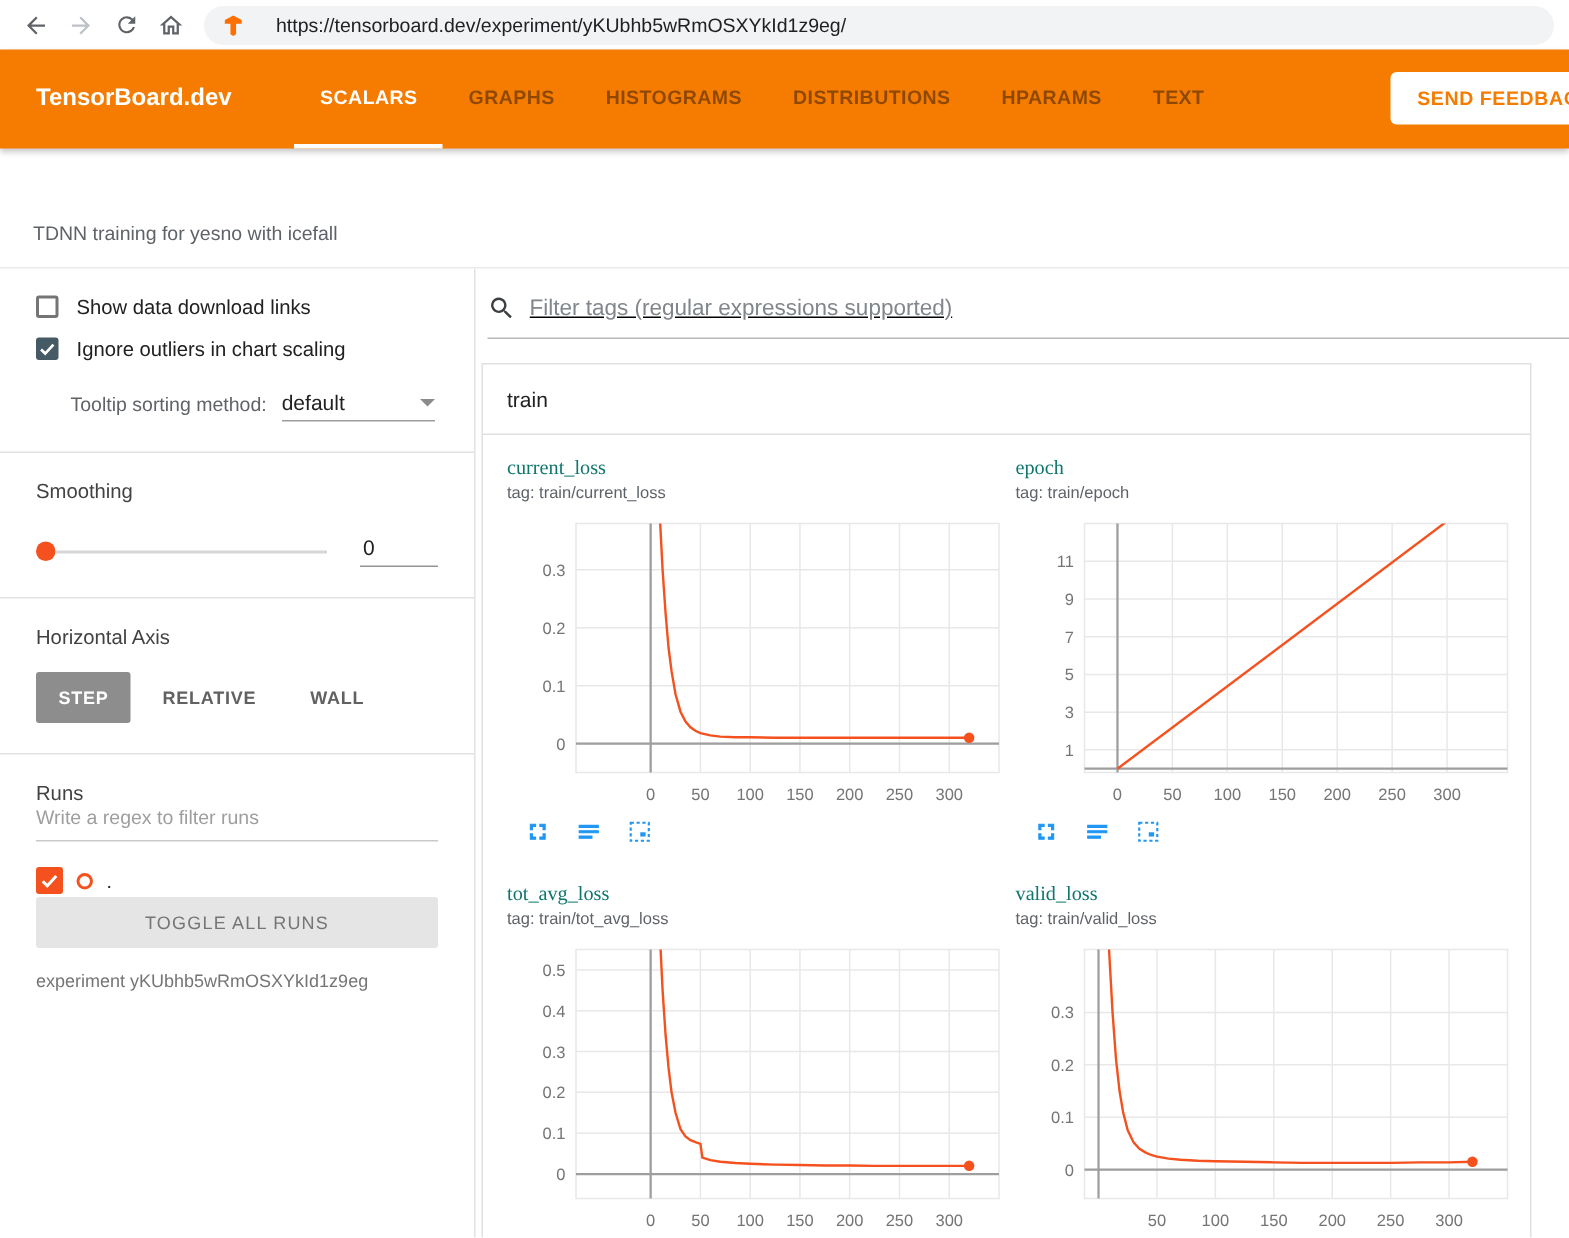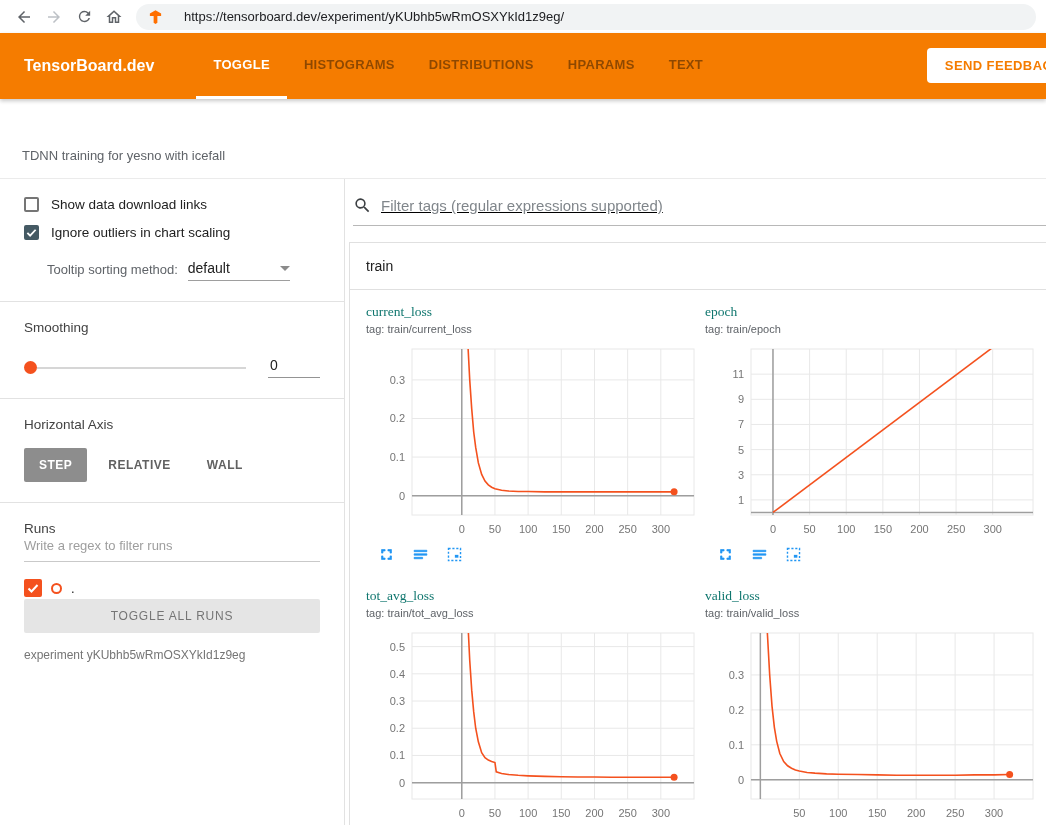--- a/index.html
+++ b/index.html
@@ -20,21 +20,21 @@
   .tabs { display:flex; align-items:stretch; }
   .tab { display:flex; align-items:center; padding:0 17px; font-size:13px; font-weight:bold; letter-spacing:.3px; color:rgba(0,0,0,.42); cursor:pointer; border-bottom:3px solid transparent; }
   .tab.active { color:#fff; border-bottom-color:#fff; }
   .feedback-btn { position:absolute; right:-34px; top:15px; background:#fff; color:#f57c00; font-size:13px; font-weight:bold; letter-spacing:.4px; padding:10px 18px; border-radius:4px; border:none; cursor:pointer; white-space:nowrap; }
 
   
   .subheader { height:79px; padding:49px 0 0 22px; font-size:13px; color:#5f6368; }
 
   
   .content { display:flex; height:647px; border-top:1px solid #ebebeb; }
-  .sidebar { width:345px; flex:none; border-right:1px solid #e2e2e2; overflow:hidden; }
+  .sidebar { width:317px; flex:none; border-right:1px solid #e2e2e2; overflow:hidden; }
   .side-sec { padding:18px 24px 20px; border-bottom:1px solid #e2e2e2; }
   .side-sec.last { border-bottom:none; }
 
   .cb-row { display:flex; align-items:center; gap:12px; margin-bottom:13px; font-size:13.5px; color:#212121; }
   .cb { width:15px; height:15px; border:2px solid #757575; border-radius:2px; flex:none; cursor:pointer; }
   .cb.checked { background:#455a64; border-color:#455a64; display:flex; align-items:center; justify-content:center; }
 
   .tooltip-row { display:flex; align-items:flex-end; gap:10px; margin-top:20px; }
   .tt-label { font-size:13px; color:#5f6368; padding-bottom:4px;margin-left:23px; }
   .tt-select { width:102px; border-bottom:1px solid #9e9e9e; display:flex; justify-content:space-between; align-items:center; padding-bottom:4px; font-size:14px; color:#212121; cursor:pointer; }
@@ -108,21 +108,22 @@
           <path fill="#ff6f00" d="M12 2l9 5v4h-6v11l-3 2-3-2V11H3V7z"></path>
         </svg>
     </span>
     <span class="url-text">https://tensorboard.dev/experiment/yKUbhb5wRmOSXYkId1z9eg/</span>
   </div>
 </div>
 
 <div class="tb-header">
   <div class="tb-title">TensorBoard.dev</div>
   <div class="tabs">
-    <div class="tab active">TOGGLE</div>
+    <div class="tab active">SCALARS</div>
+    <div class="tab">GRAPHS</div>
     <div class="tab">HISTOGRAMS</div>
     <div class="tab">DISTRIBUTIONS</div>
     <div class="tab">HPARAMS</div>
     <div class="tab">TEXT</div>
   </div>
   <button class="feedback-btn">SEND FEEDBACK</button>
 </div>
 
 <div class="subheader">TDNN training for yesno with icefall</div>
 

